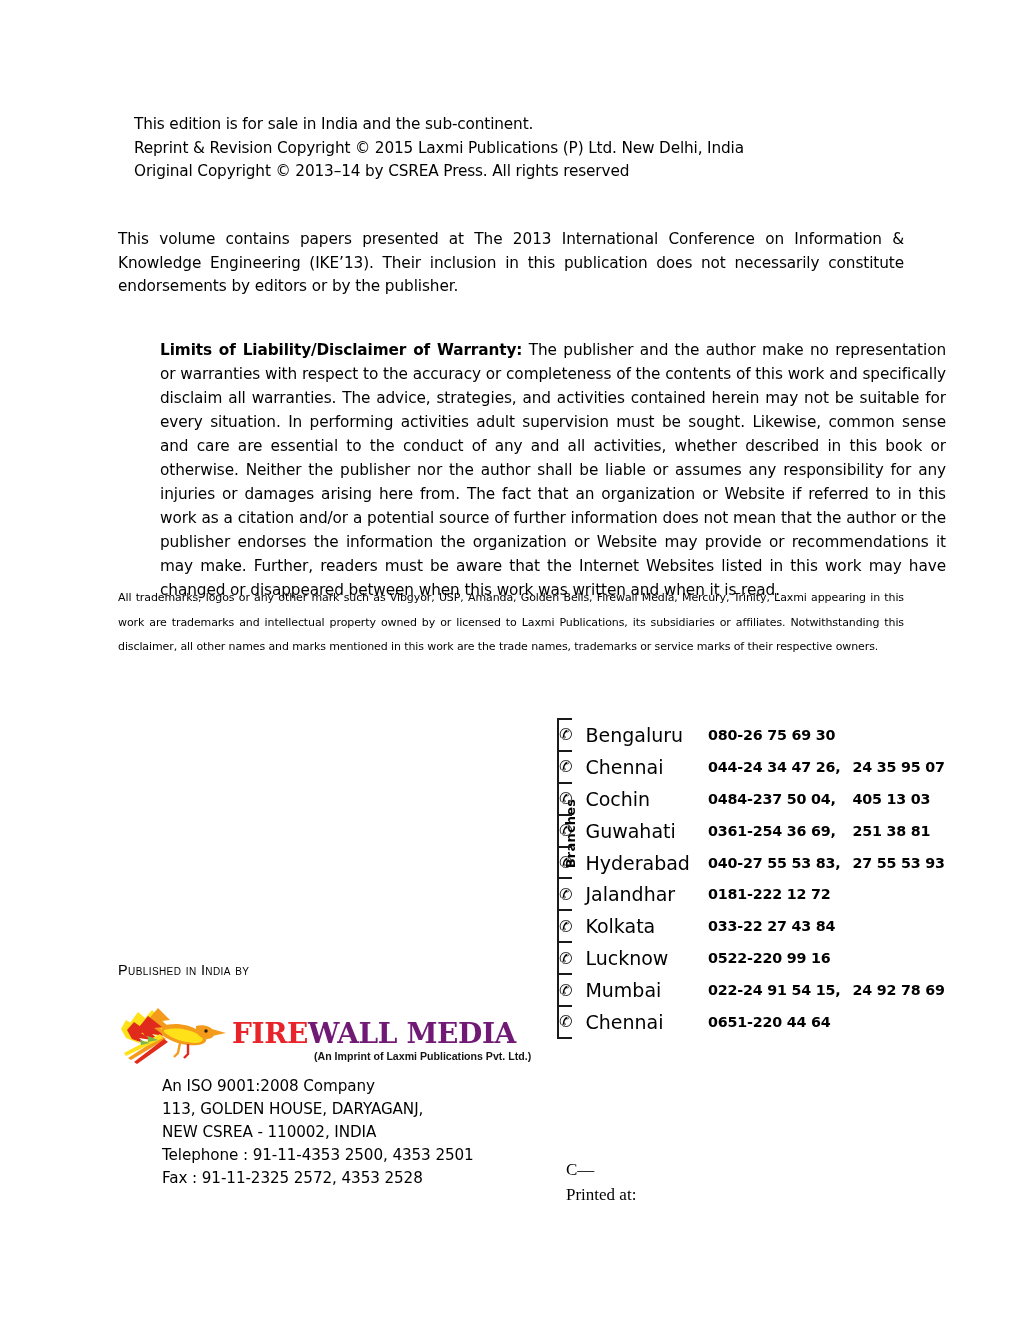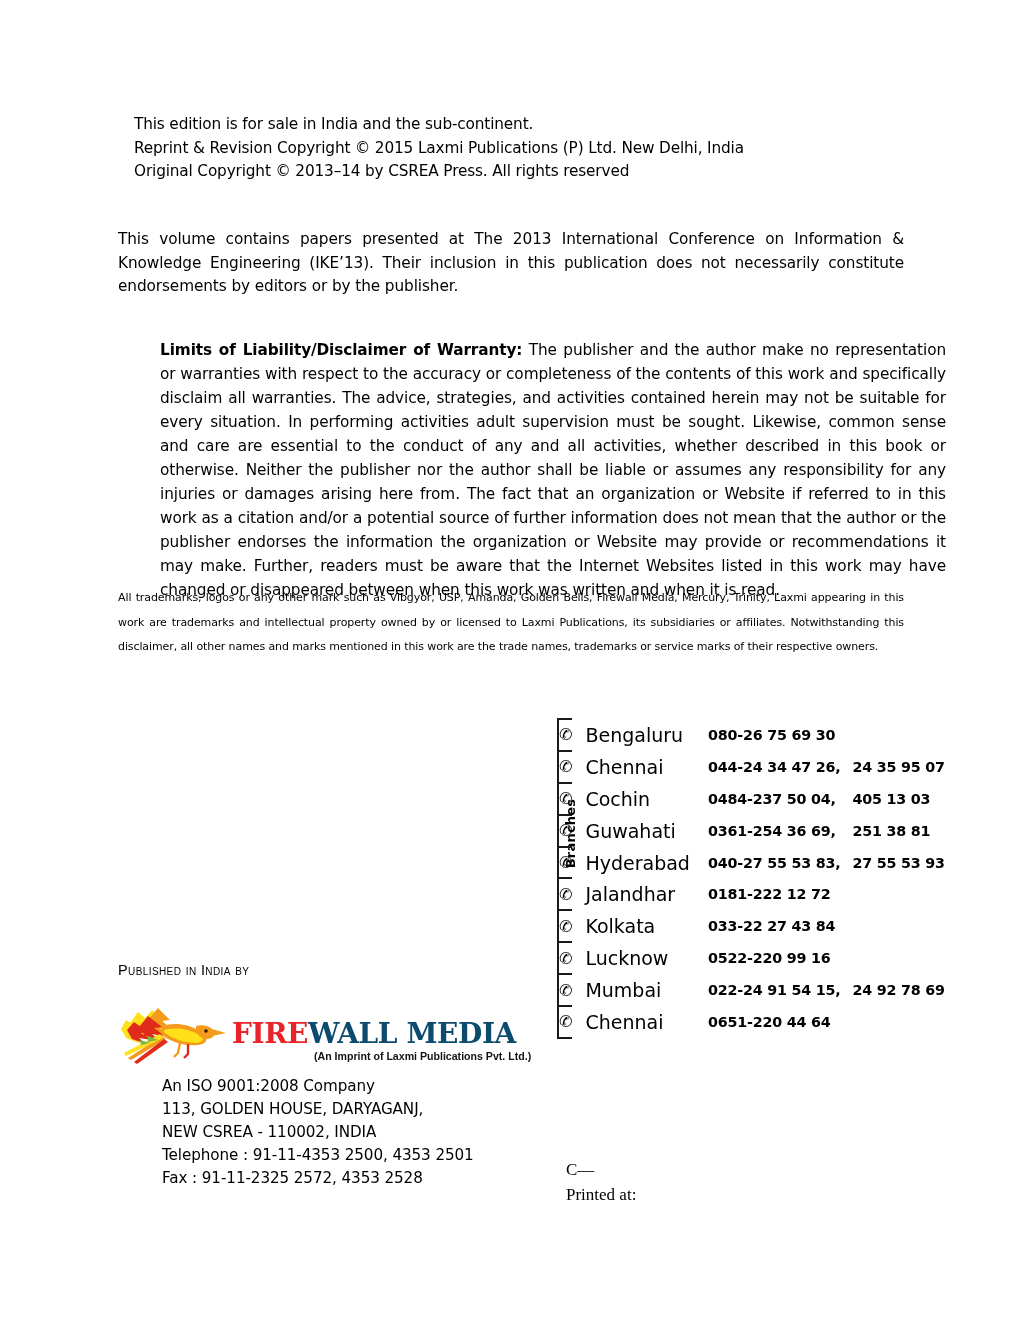--- a/index.html
+++ b/index.html
@@ -177,21 +177,21 @@
     left: 114px;
     top: 16px;
     font-family: "DejaVu Serif", "Liberation Serif", serif;
     font-weight: 700;
     font-size: 28px;
     letter-spacing: -0.4px;
     white-space: nowrap;
     line-height: 1;
   }
   .logo-fire { color: #e8232a; }
-  .logo-wall { color: #0c4a6e; }
+  .logo-wall { color: #701a75; }
   .logo-tagline {
     position: absolute;
     left: 196px;
     top: 46px;
     font-family: "Liberation Sans", sans-serif;
     font-size: 10.6px;
     font-weight: 700;
     color: #141414;
     white-space: nowrap;
   }

